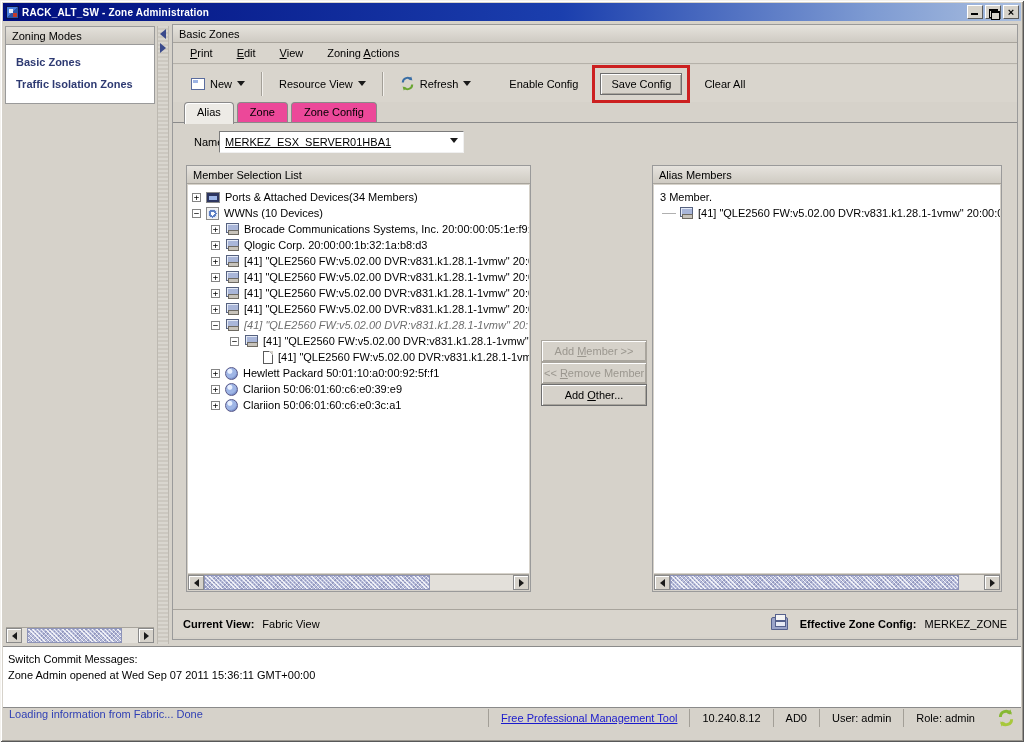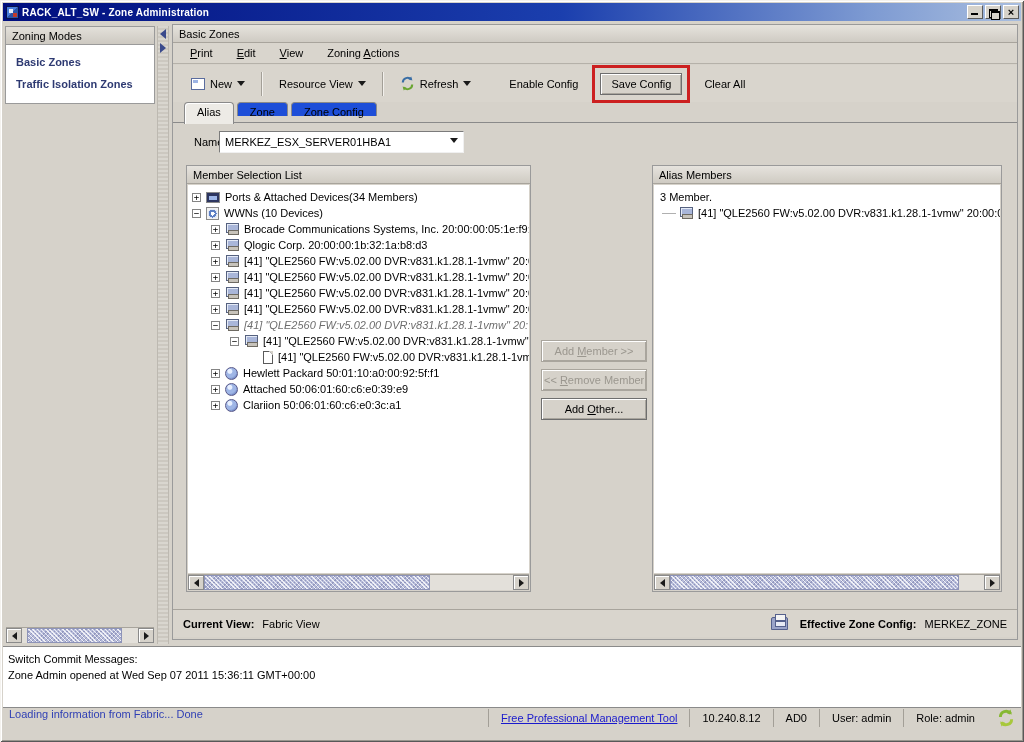--- a/index.html
+++ b/index.html
@@ -61,30 +61,30 @@
   .btn { font-family:inherit; font-size:11px; background:#d6d2ca; border:1px solid #6e6e6e;
     box-shadow:inset 1px 1px 0 #fff, inset -1px -1px 0 #a9a59d; padding:4px 10px; cursor:pointer; white-space:nowrap; }
   .btn:disabled, .btn.disabled { color:#9b978f; border-color:#a9a59d; cursor:default; }
   .save-wrap { position:relative; margin:0 14px; }
   .red-box { position:absolute; left:-8px; top:-8px; right:-8px; bottom:-8px; border:3px solid #cc2020; pointer-events:none; z-index:6; }
 
   .tooltip { position:absolute; left:420px; top:78px; z-index:9; background:#fefbd2; border:1px solid #6b6b6b;
     padding:2px 6px 3px; white-space:nowrap; }
 
   .tabs { position:absolute; left:0; top:77px; height:21px; display:flex; padding-left:11px; }
-  .tab { border:1px solid #8a8a8a; border-bottom:none; border-radius:4px 4px 0 0; background:#1d4ed8;
-    padding:3px 12px 0; margin-right:3px; cursor:pointer; height:14px; }
+  .tab { border:1px solid #8a8a8a; border-bottom:none; border-radius:4px 4px 0 0; background:#ec4899;
+    padding:3px 12px 0; margin-right:3px; cursor:pointer; height:21px; }
   .tab.active { background:#edebe6; font-weight:normal; position:relative; z-index:2; height:22px; box-shadow:inset 1px 1px 0 #fff; }
 
   .tab-content { position:absolute; left:0; top:97px; width:100%; height:488px; border-top:1px solid #8a8a8a; background:#d6d2ca; }
 
   .name-row { position:absolute; left:0; top:0; width:100%; height:38px; }
   .name-label { position:absolute; left:21px; top:13px; }
   .combo { position:absolute; left:46px; top:8px; width:245px; height:22px; background:#fff;
-    border:1px solid; border-color:#7b7b7b #f0f0f0 #f0f0f0 #7b7b7b; display:flex; align-items:center; cursor:pointer; }
+    border:1px solid; border-color:#7b7b7b #f0f0f0 #f0f0f0 #7b7b7b; display:flex; align-items:center; cursor:pointer;text-decoration:underline; }
   .combo-value { flex:1; padding-left:5px; overflow:hidden; white-space:nowrap; }
   .combo-arrow { width:18px; display:flex; justify-content:center; }
   .name-btns { position:absolute; left:298px; top:8px; display:flex; gap:6px; }
 
   .list-panel { position:absolute; border:1px solid #9a9a9a; background:#d6d2ca; }
   .list-panel .phead { height:18px; background:linear-gradient(#e6e3dd,#cfcbc3); border-bottom:1px solid #a8a49c;
     display:flex; align-items:center; padding-left:6px; }
   .list-body { position:absolute; left:1px; right:1px; top:19px; bottom:18px; background:#fff; overflow:hidden; padding-top:4px; }
   .member-panel { left:13px; top:42px; width:345px; height:427px; }
   .alias-panel  { left:479px; top:42px; width:350px; height:427px; }
@@ -103,21 +103,21 @@
   .ports-icon::after  { content:""; position:absolute; right:2px; top:3px; width:4px; height:4px; background:#9db6e8; }
   .wwns-icon { width:13px; height:13px; border:1px solid #8a8a8a; background:radial-gradient(circle at 50% 50%, #fff 0 2px, #5d7fc4 2px 4px, #dfe7f6 4px 5px, #f2f2f2 5px); }
   .host-icon { width:14px; height:12px; position:relative; }
   .host-icon::before { content:""; position:absolute; left:1px; top:0; width:11px; height:8px; background:#a9b6d9; border:1px solid #55617f; box-shadow:inset 1px 1px 0 #e4eaf6; }
   .host-icon::after { content:""; position:absolute; left:3px; bottom:0; width:9px; height:3px; background:#c7c3bb; border:1px solid #6e6a62; }
   .storage-icon { width:13px; height:13px; border-radius:50%; background:radial-gradient(circle at 35% 30%, #e8f0ff 0 2px, #9fb6e6 3px 6px, #40559e 100%); border:1px solid #5a5a8a; }
   .document-icon { width:10px; height:13px; background:#fff; border:1px solid #5a5a5a; position:relative; }
   .document-icon::after { content:""; position:absolute; right:-1px; top:-1px; width:4px; height:4px;
     background:linear-gradient(225deg,#d6d2ca 0 50%,#b9b9b9 50% 60%,#fff 60%); }
 
-  .mid-actions { position:absolute; left:368px; top:217px; width:106px; display:flex; flex-direction:column; gap:7px; }
+  .mid-actions { position:absolute; left:368px; top:217px; width:106px; display:flex; flex-direction:column; }
   .mid-actions .btn { width:106px; padding:4px 2px; }
 
   
   .hscroll { position:absolute; left:1px; right:1px; bottom:1px; height:16px; display:flex; background:#dcd9d2; border-top:1px solid #a8a49c; }
   .sb-btn { width:16px; height:15px; background:#d6d2ca; border:1px solid #8a8a8a; box-shadow:inset 1px 1px 0 #fff;
     display:flex; align-items:center; justify-content:center; cursor:pointer; flex:none; }
   .tri-left  { width:0; height:0; border:4px solid transparent; border-right:5px solid #1a1a1a; border-left:none; }
   .tri-right { width:0; height:0; border:4px solid transparent; border-left:5px solid #1a1a1a; border-right:none; }
   .sb-track { flex:1; position:relative; background:#e3e0da; }
   .sb-thumb { position:absolute; top:0; bottom:0; border:1px solid #8d93b8; background:#b7bcda;
@@ -307,21 +307,21 @@
               <span class="tlabel">[41] "QLE2560 FW:v5.02.00 DVR:v831.k1.28.1-1vm</span>
             </div>
             <div class="tree-row" style="padding-left: 21px;">
               <span class="toggle">+</span>
               <span class="ticon storage-icon"></span>
               <span class="tlabel">Hewlett Packard 50:01:10:a0:00:92:5f:f1</span>
             </div>
             <div class="tree-row" style="padding-left: 21px;">
               <span class="toggle">+</span>
               <span class="ticon storage-icon"></span>
-              <span class="tlabel">Attached 50:06:01:60:c6:e0:39:e9</span>
+              <span class="tlabel">Clariion 50:06:01:60:c6:e0:39:e9</span>
             </div>
             <div class="tree-row" style="padding-left: 21px;">
               <span class="toggle">+</span>
               <span class="ticon storage-icon"></span>
               <span class="tlabel">Clariion 50:06:01:60:c6:e0:3c:a1</span>
             </div>
           </div>
         <div class="hscroll">
           <span class="sb-btn">
               <span class="tri-left"></span>

